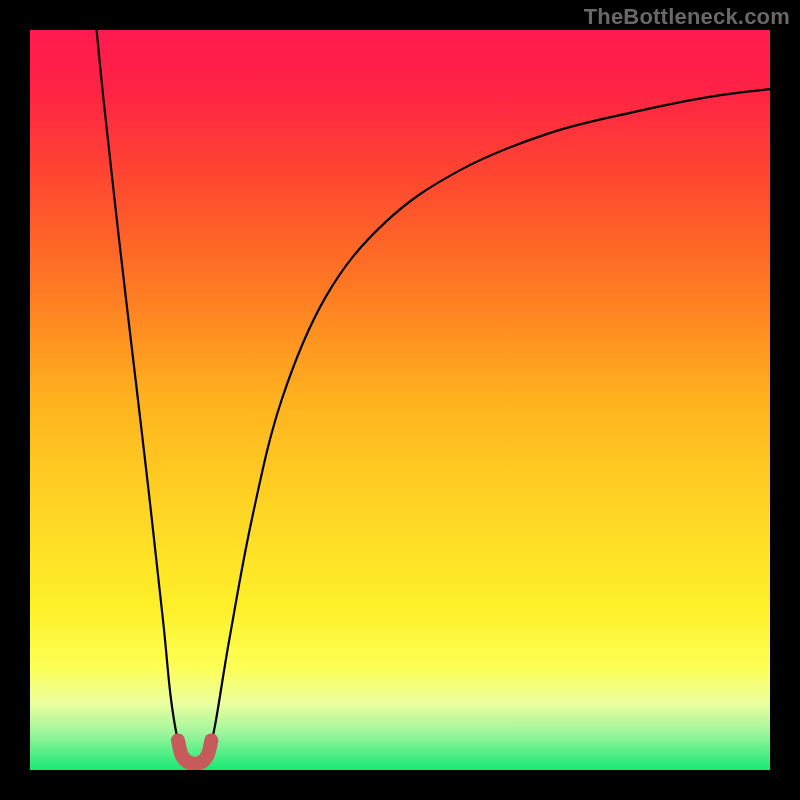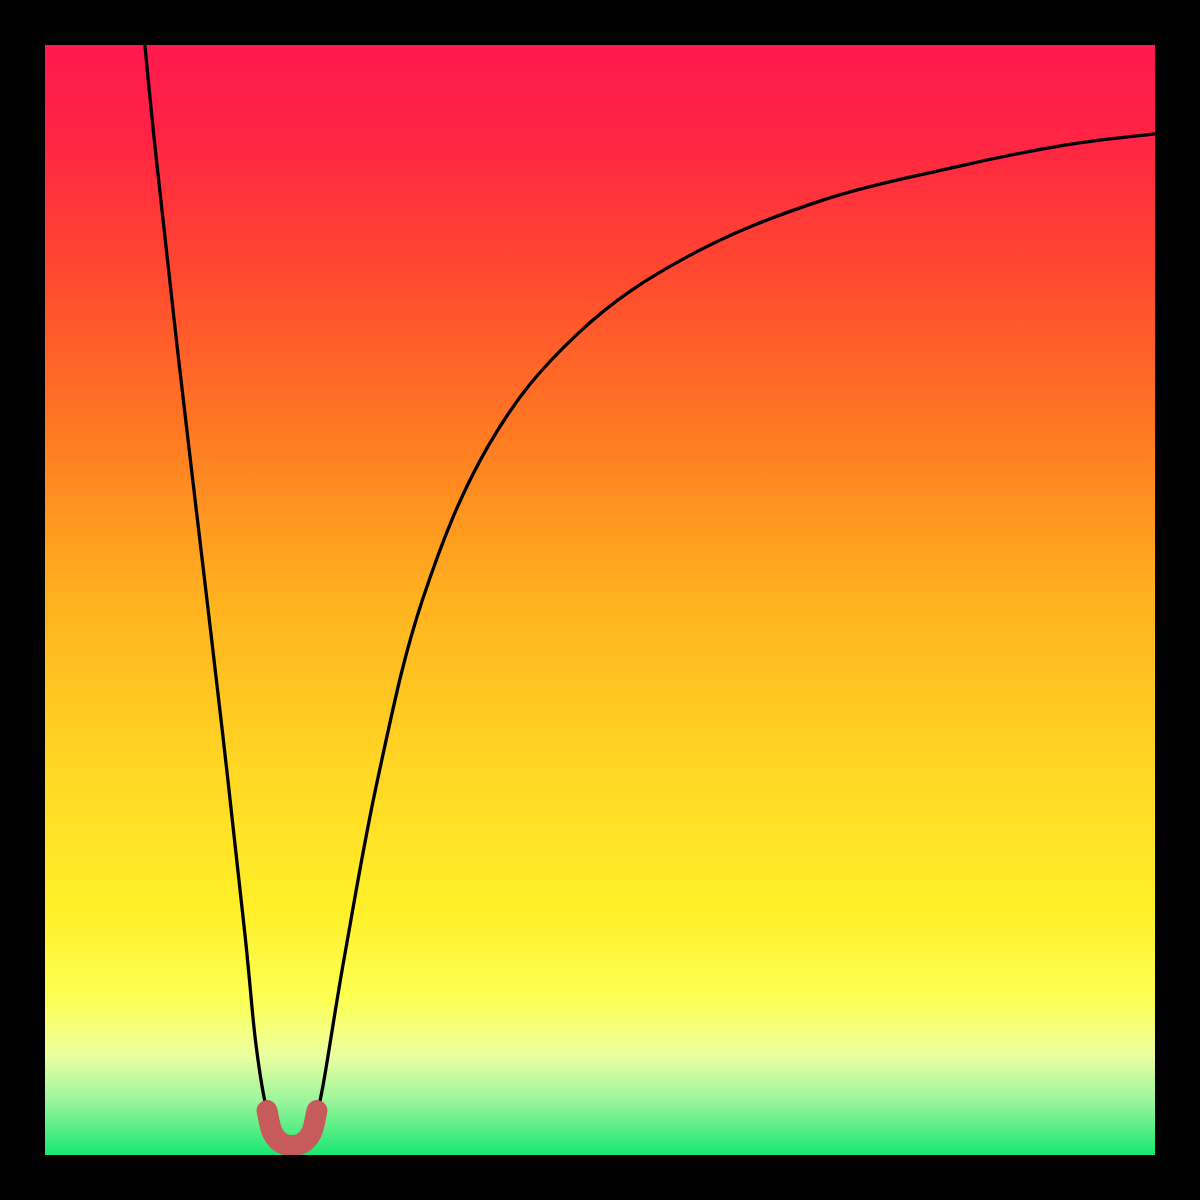--- a/index.html
+++ b/index.html
@@ -34,20 +34,21 @@
     letter-spacing: 0.2px;
     z-index: 10;
   }
   svg { display: block; }
 </style>
 </head>
 <body>
 
 <div class="frame">
 
+  <div class="watermark">TheBottleneck.com</div>
 
   <div class="plot">
     <svg id="chart-svg" viewBox="0 0 740 740" width="740" height="740">
       <defs>
         <linearGradient id="bg-grad" x1="0" y1="0" x2="0" y2="1">
             <stop offset="0%" stop-color="#ff1a4f"></stop>
             <stop offset="8%" stop-color="#ff2345"></stop>
             <stop offset="20%" stop-color="#ff4730"></stop>
             <stop offset="35%" stop-color="#ff7a23"></stop>
             <stop offset="50%" stop-color="#ffb21e"></stop>

